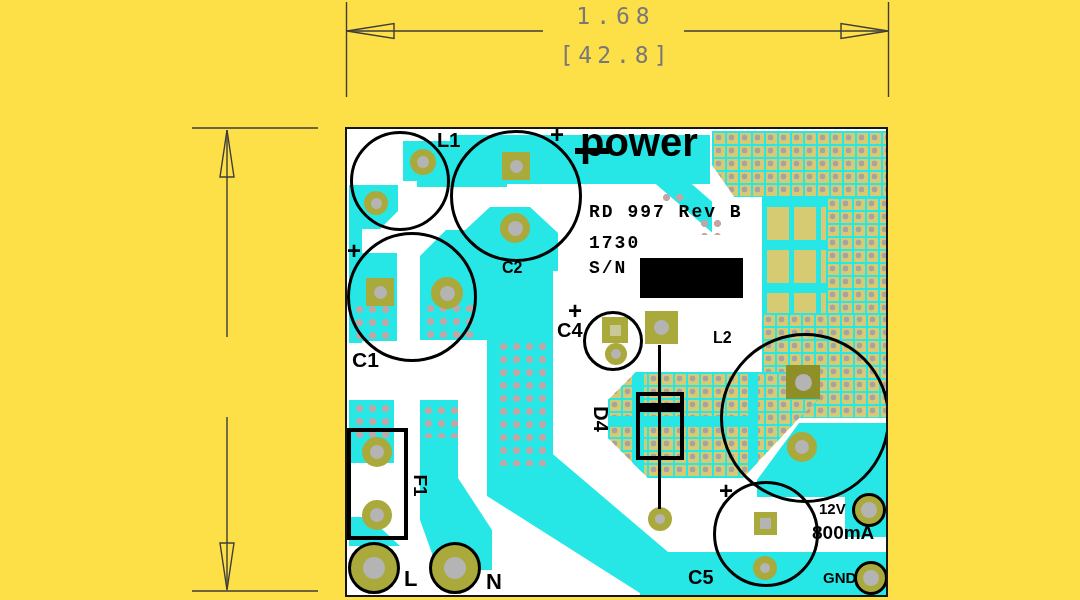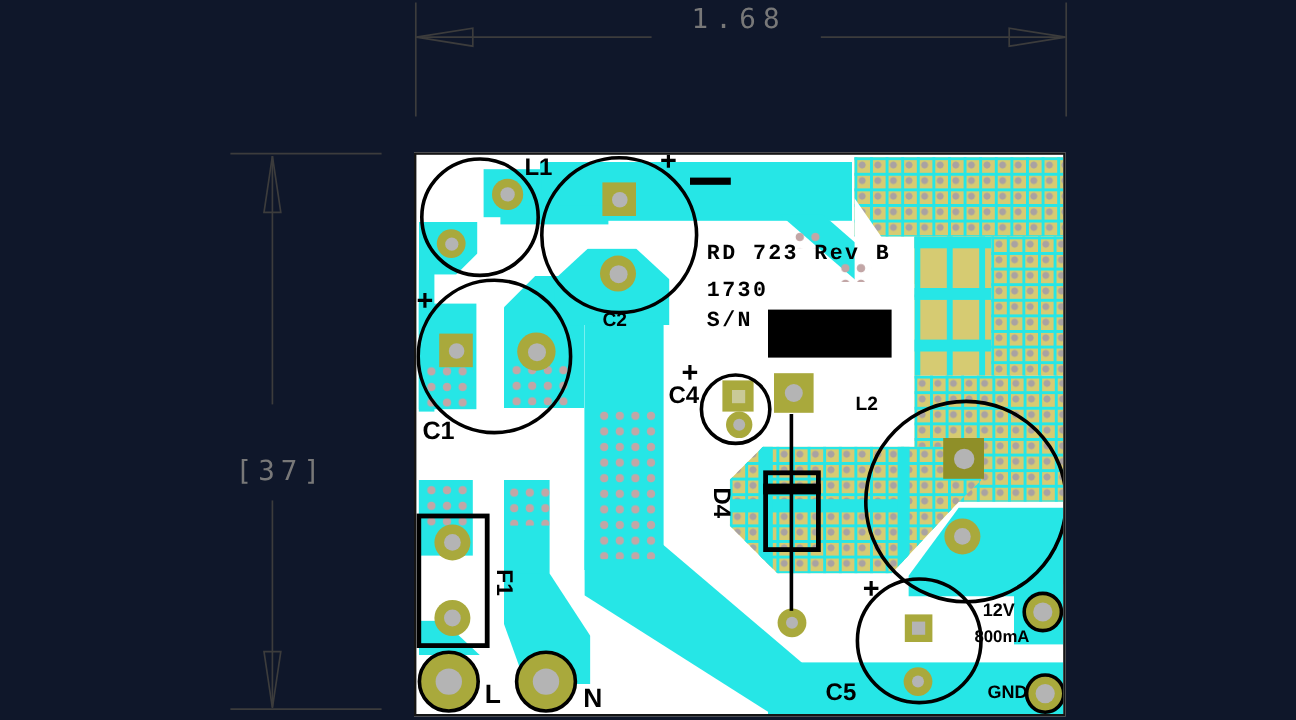--- a/index.html
+++ b/index.html
@@ -1,16 +1,16 @@
 <!DOCTYPE html>
 <html><head>
 <meta charset="utf-8">
 <style>
   html,body{margin:0;padding:0;background:#fff;}
-  .canvas{position:relative;width:1080px;height:600px;background:#0f172a;overflow:hidden;
+  .canvas{position:relative;width:1080px;height:600px;background:#fde047;overflow:hidden;
           font-family:"Liberation Sans",sans-serif;}
   
   .dimsvg{position:absolute;}
   .dimtxt{position:absolute;font-family:"DejaVu Sans Mono",monospace;color:#787878;
           font-size:23px;letter-spacing:6px;text-align:center;line-height:1.3;}
   
   .pcb{position:absolute;left:345px;top:127px;width:543px;height:470px;background:#fff;
        border:2px solid #151515;box-sizing:border-box;overflow:hidden;}
   .t{position:absolute;background:#26e6e6;}
   .full{position:absolute;left:0;top:0;width:539px;height:466px;background:#26e6e6;}
@@ -47,32 +47,32 @@
     <g stroke="#3c3c3c" stroke-width="1.4" fill="none">
       <line x1="346.5" y1="2" x2="346.5" y2="97"></line>
       <line x1="888.5" y1="2" x2="888.5" y2="97"></line>
       <line x1="347" y1="31" x2="543" y2="31"></line>
       <line x1="684" y1="31" x2="887" y2="31"></line>
       <polygon points="347,31 394,23.5 394,38.5"></polygon>
       <polygon points="888,31 841,23.5 841,38.5"></polygon>
     </g>
   </svg>
   <div class="dimtxt" style="left:516px;top:2px;width:200px">1.68</div>
+  <div class="dimtxt" style="left:516px;top:41px;width:200px;letter-spacing:5px">[42.8]</div>
 
   <svg class="dimsvg" style="left:140px;top:100px" width="200" height="500">
     <g stroke="#3c3c3c" stroke-width="1.4" fill="none">
       <line x1="52" y1="28" x2="178" y2="28"></line>
       <line x1="52" y1="491" x2="178" y2="491"></line>
       <line x1="87" y1="30" x2="87" y2="237"></line>
       <line x1="87" y1="317" x2="87" y2="489"></line>
       <polygon points="87,30 80,77 94,77"></polygon>
       <polygon points="87,490 80,443 94,443"></polygon>
     </g>
   </svg>
-  <div class="dimtxt" style="left:176px;top:379px;width:116px;letter-spacing:5px">[37]</div>
 
   <div class="pcb">
 
     <div class="t" style="left:103px;top:6px;width:260px;height:49px"></div>
     <div class="t" style="left:56px;top:12px;width:48px;height:40px"></div>
     <div class="t" style="left:70px;top:42px;width:90px;height:16px"></div>
     <div class="t" style="left:2px;top:56px;width:49px;height:44px;clip-path:polygon(0px 0px,49px 0px,49px 26px,31px 44px,0px 44px)"></div>
     <div class="t" style="left:2px;top:96px;width:13px;height:118px"></div>
     <div class="t" style="left:2px;top:124px;width:48px;height:88px"></div>
     <div class="t" style="left:73px;top:101px;width:67px;height:110px;clip-path:polygon(26px 0px,67px 0px,67px 110px,0px 110px,0px 26px)"></div>
@@ -172,40 +172,41 @@
     <div class="outline" style="left:103px;top:1px;width:132px;height:132px"></div>
     <div class="outline" style="left:0px;top:103px;width:130px;height:130px"></div>
     <div class="outline" style="left:236px;top:182px;width:60px;height:60px"></div>
     <div class="outline" style="left:373px;top:204px;width:170px;height:170px"></div>
     <div class="outline" style="left:366px;top:352px;width:106px;height:106px"></div>
     <div class="box" style="left:0px;top:299px;width:61px;height:112px"></div>
     <div class="blk" style="left:311px;top:216px;width:3px;height:164px"></div>
     <div class="box" style="left:289px;top:263px;width:48px;height:68px"></div>
     <div class="blk" style="left:289px;top:274px;width:48px;height:9px"></div>
 
+    <div class="lbl" style="left:233px;top:-7px;font-size:40px;letter-spacing:0px">power</div>
     <div class="blk" style="left:228px;top:19px;width:34px;height:6px"></div>
-    <div class="lbl mono" style="left:242px;top:74px;font-size:18px">RD 723 Rev B</div>
+    <div class="lbl mono" style="left:242px;top:74px;font-size:18px">RD 997 Rev B</div>
     <div class="lbl mono" style="left:242px;top:105px;font-size:18px">1730</div>
     <div class="lbl mono" style="left:242px;top:130px;font-size:18px">S/N</div>
     <div class="blk" style="left:293px;top:129px;width:103px;height:40px"></div>
 
     <div class="lbl" style="left:90px;top:1px;font-size:20px">L1</div>
     <div class="lbl" style="left:155px;top:131px;font-size:16px">C2</div>
     <div class="lbl" style="left:5px;top:220px;font-size:21px">C1</div>
     <div class="lbl" style="left:210px;top:191px;font-size:20px">C4</div>
     <div class="lbl" style="left:366px;top:201px;font-size:16px">L2</div>
     <div class="lbl" style="left:341px;top:438px;font-size:20px">C5</div>
     <div class="lbl rot" style="left:237px;top:280px;width:34px;font-size:20px">D4</div>
     <div class="lbl rot" style="left:56px;top:347px;width:34px;font-size:19px">F1</div>
 
     <div class="lbl" style="left:57px;top:439px;font-size:22px">L</div>
     <div class="lbl" style="left:139px;top:442px;font-size:22px">N</div>
     <div class="lbl" style="left:476px;top:441px;font-size:15px">GND</div>
     <div class="lbl" style="left:472px;top:372px;font-size:15px">12V</div>
-    <div class="lbl" style="left:465px;top:394px;font-size:14px">800mA</div>
+    <div class="lbl" style="left:465px;top:394px;font-size:19px">800mA</div>
 
     <div class="lbl" style="left:203px;top:-6px;font-size:24px">+</div>
     <div class="lbl" style="left:0px;top:110px;font-size:24px">+</div>
     <div class="lbl" style="left:221px;top:170px;font-size:24px">+</div>
     <div class="lbl" style="left:372px;top:350px;font-size:24px">+</div>
 
   </div>
 </div>
 
 </body></html>

